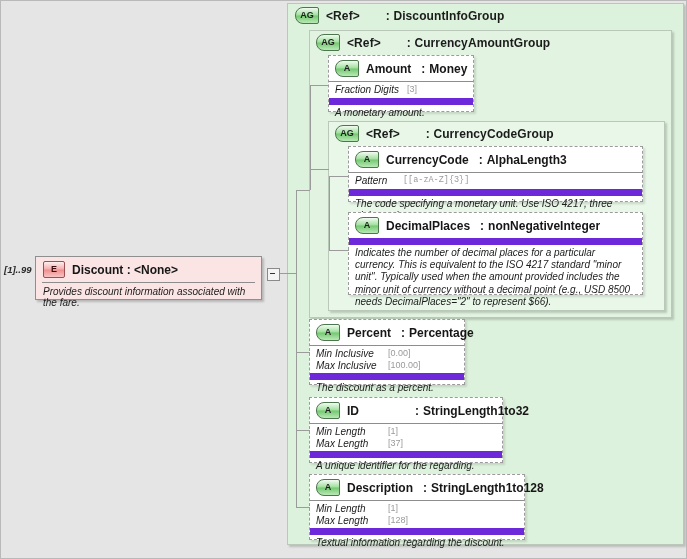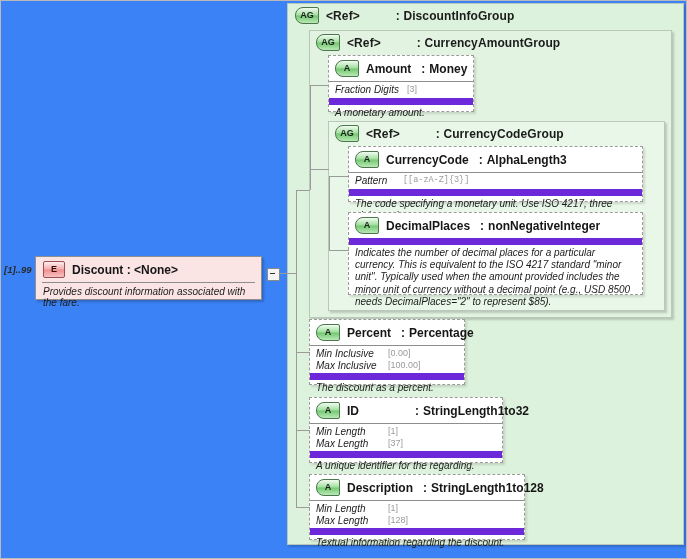--- a/index.html
+++ b/index.html
@@ -9,21 +9,21 @@
   }
   body {
     font-family: "Liberation Sans", sans-serif;
     -webkit-font-smoothing: antialiased;
   }
 
   #canvas {
     position: relative;
     width: 687px;
     height: 559px;
-    background: #3b82f6;
+    background: #e5e5e5;
     border: 1px solid #b9b9b9;
     box-sizing: border-box;
     overflow: hidden;
   }
 
   
   .abs { position: absolute; box-sizing: border-box; }
 
   
   .group-box {
@@ -71,21 +71,21 @@
   .ref-name {
     font-size: 12px;
     font-weight: bold;
     color: #1b1b1b;
     letter-spacing: .1px;
   }
   .ref-type {
     font-size: 12px;
     font-weight: bold;
     color: #1b1b1b;
-    margin-left: 36px;
+    margin-left: 26px;
     letter-spacing: .1px;
   }
 
   
   .node {
     background: #ffffff;
     border: 1px dashed #9b9b9b;
     box-shadow: 2px 2px 2px rgba(0,0,0,0.12);
   }
   .node-title {
@@ -264,21 +264,21 @@
     <div class="doc">The code specifying a monetary unit. Use ISO 4217, three alpha code.</div>
   </div>
 
   <div class="abs node" style="left:347px; top:211px; width:295px; height:83px;">
     <div class="node-title">
       <span class="badge">A</span>
       <span class="node-name">DecimalPlaces</span>
       <span class="node-sep">:</span>
       <span class="node-type">nonNegativeInteger</span>
     </div>
-    <div class="doc">Indicates the number of decimal places for a particular currency. This is equivalent to the ISO 4217 standard "minor unit". Typically used when the amount provided includes the minor unit of currency without a decimal point (e.g., USD 8500 needs DecimalPlaces="2" to represent $85).</div>
+    <div class="doc">Indicates the number of decimal places for a particular currency. This is equivalent to the ISO 4217 standard "minor unit". Typically used when the amount provided includes the minor unit of currency without a decimal point (e.g., USD 8500 needs DecimalPlaces="2" to represent $66).</div>
   </div>
 
   <div class="abs node" style="left:308px; top:318px; width:156px; height:66px;">
     <div class="node-title">
       <span class="badge">A</span>
       <span class="node-name">Percent</span>
       <span class="node-sep">:</span>
       <span class="node-type">Percentage</span>
     </div>
     <div class="facets">

